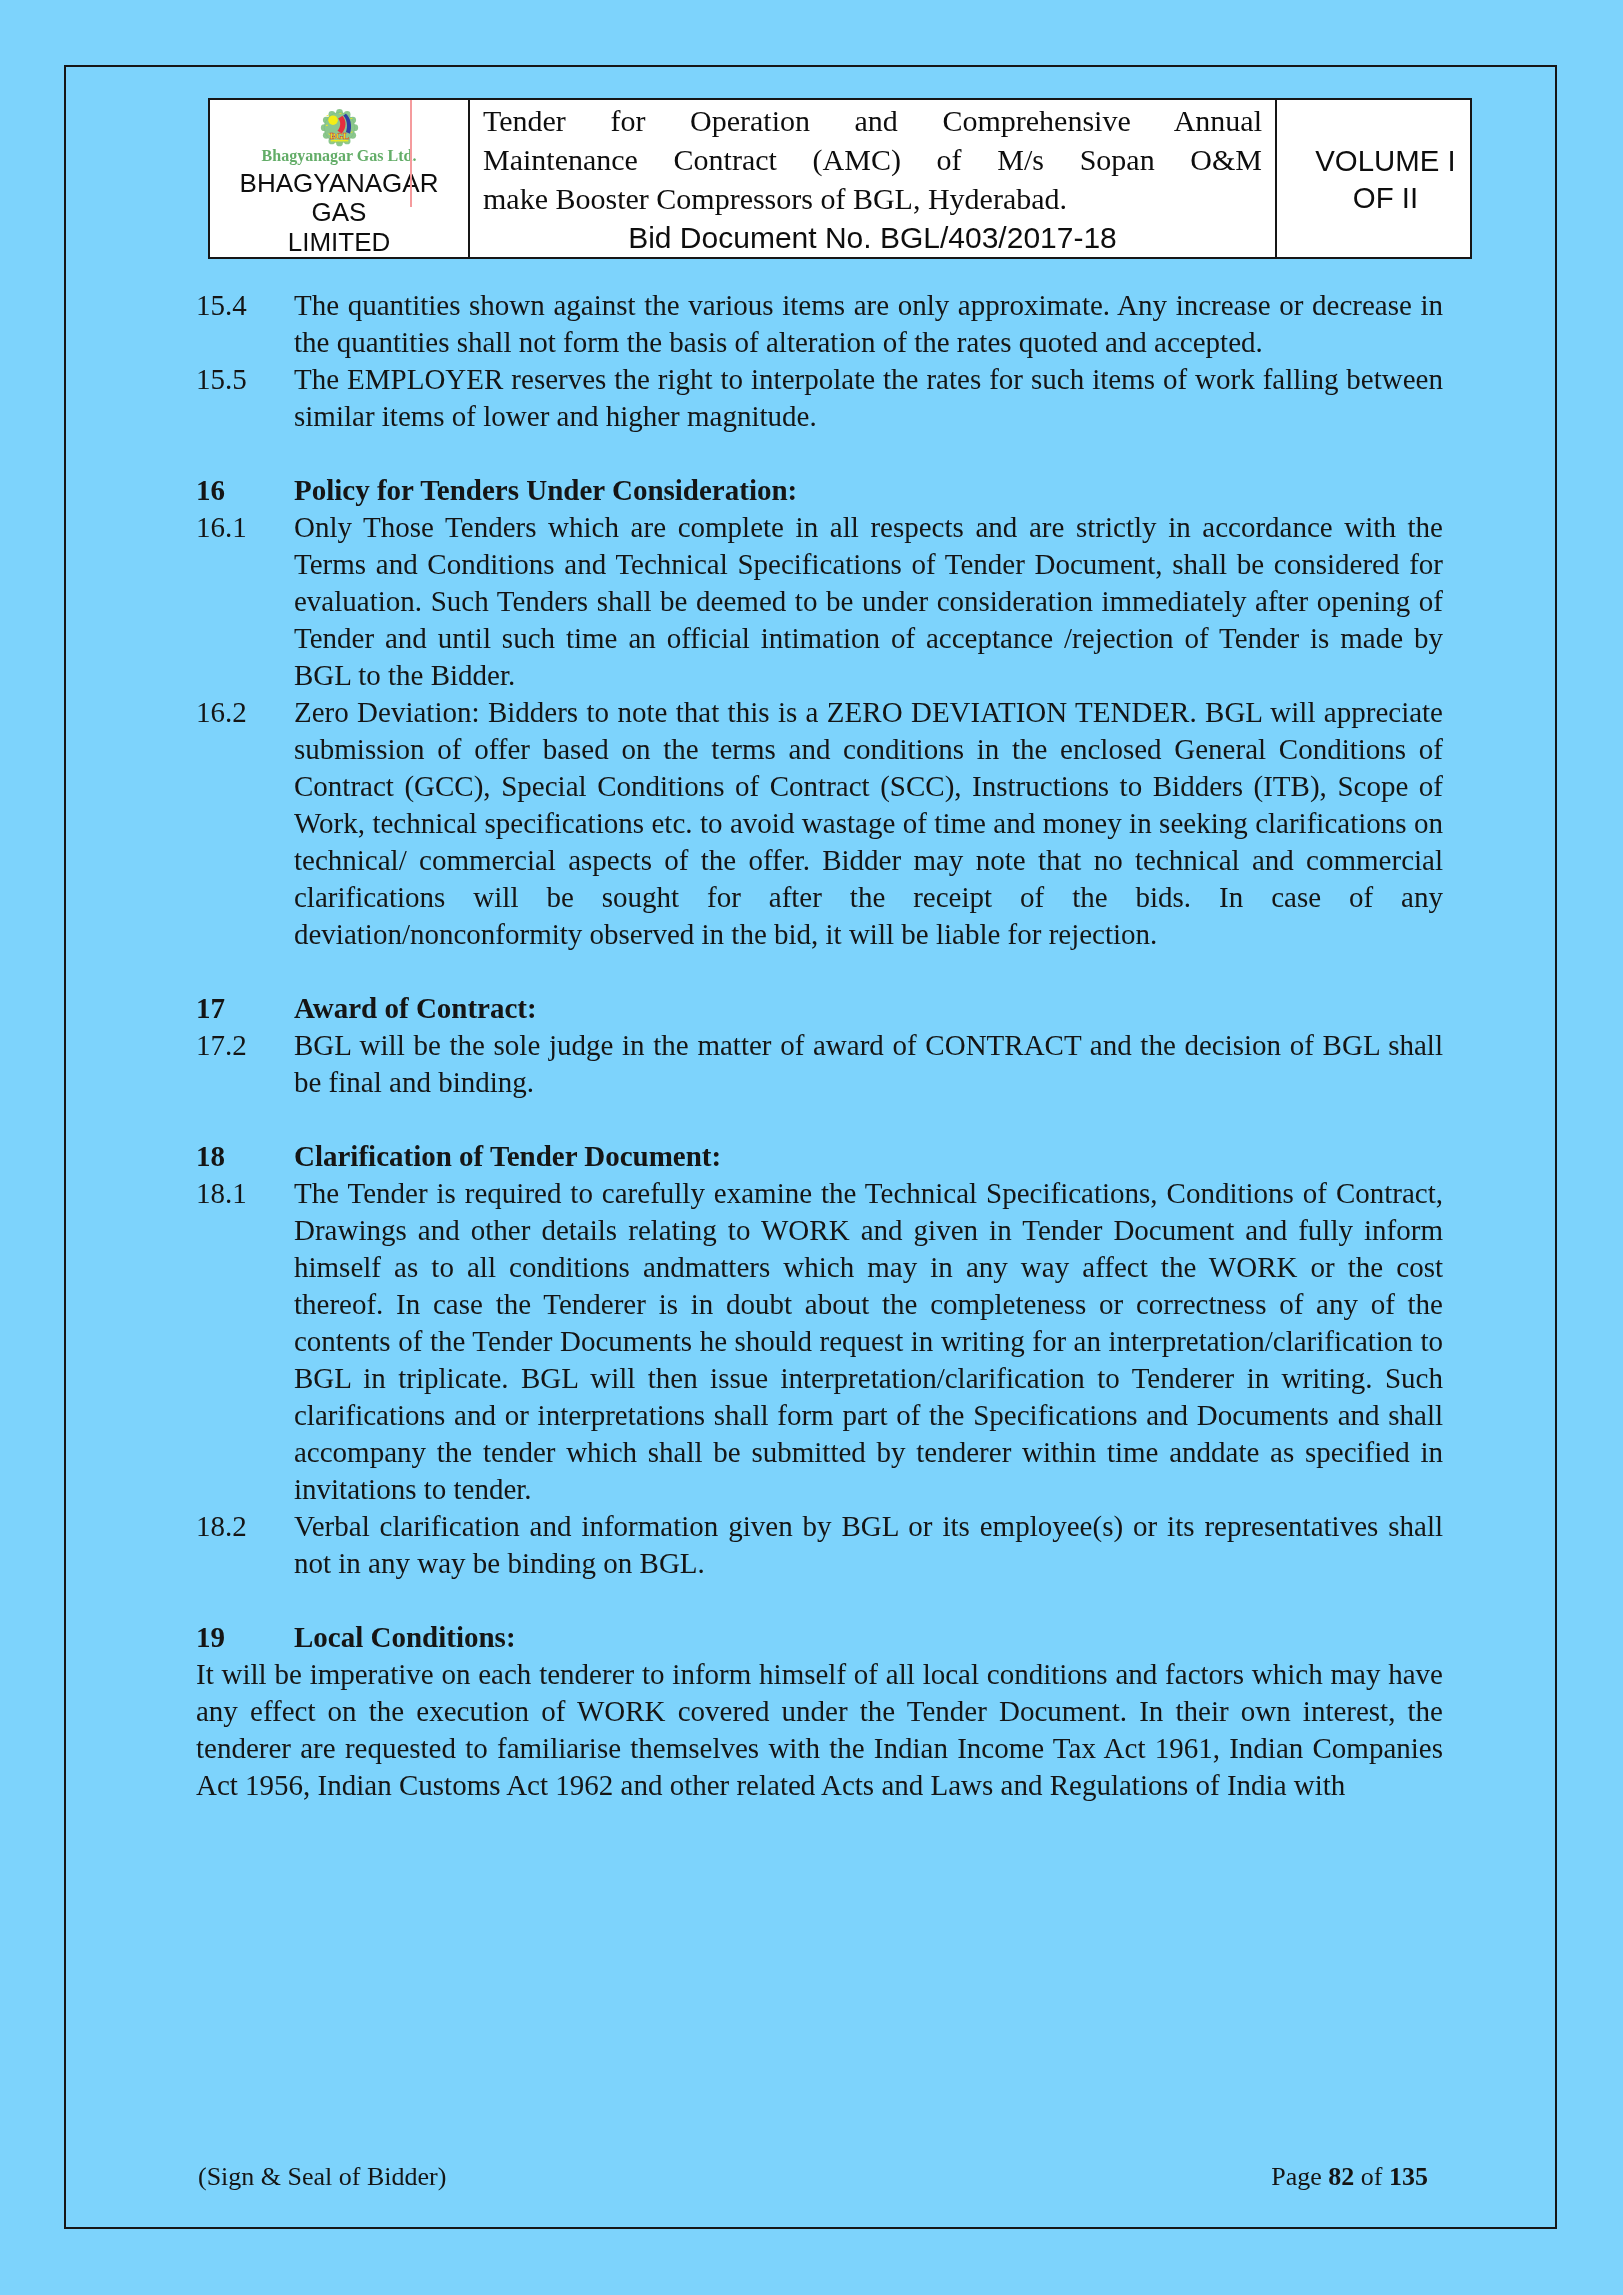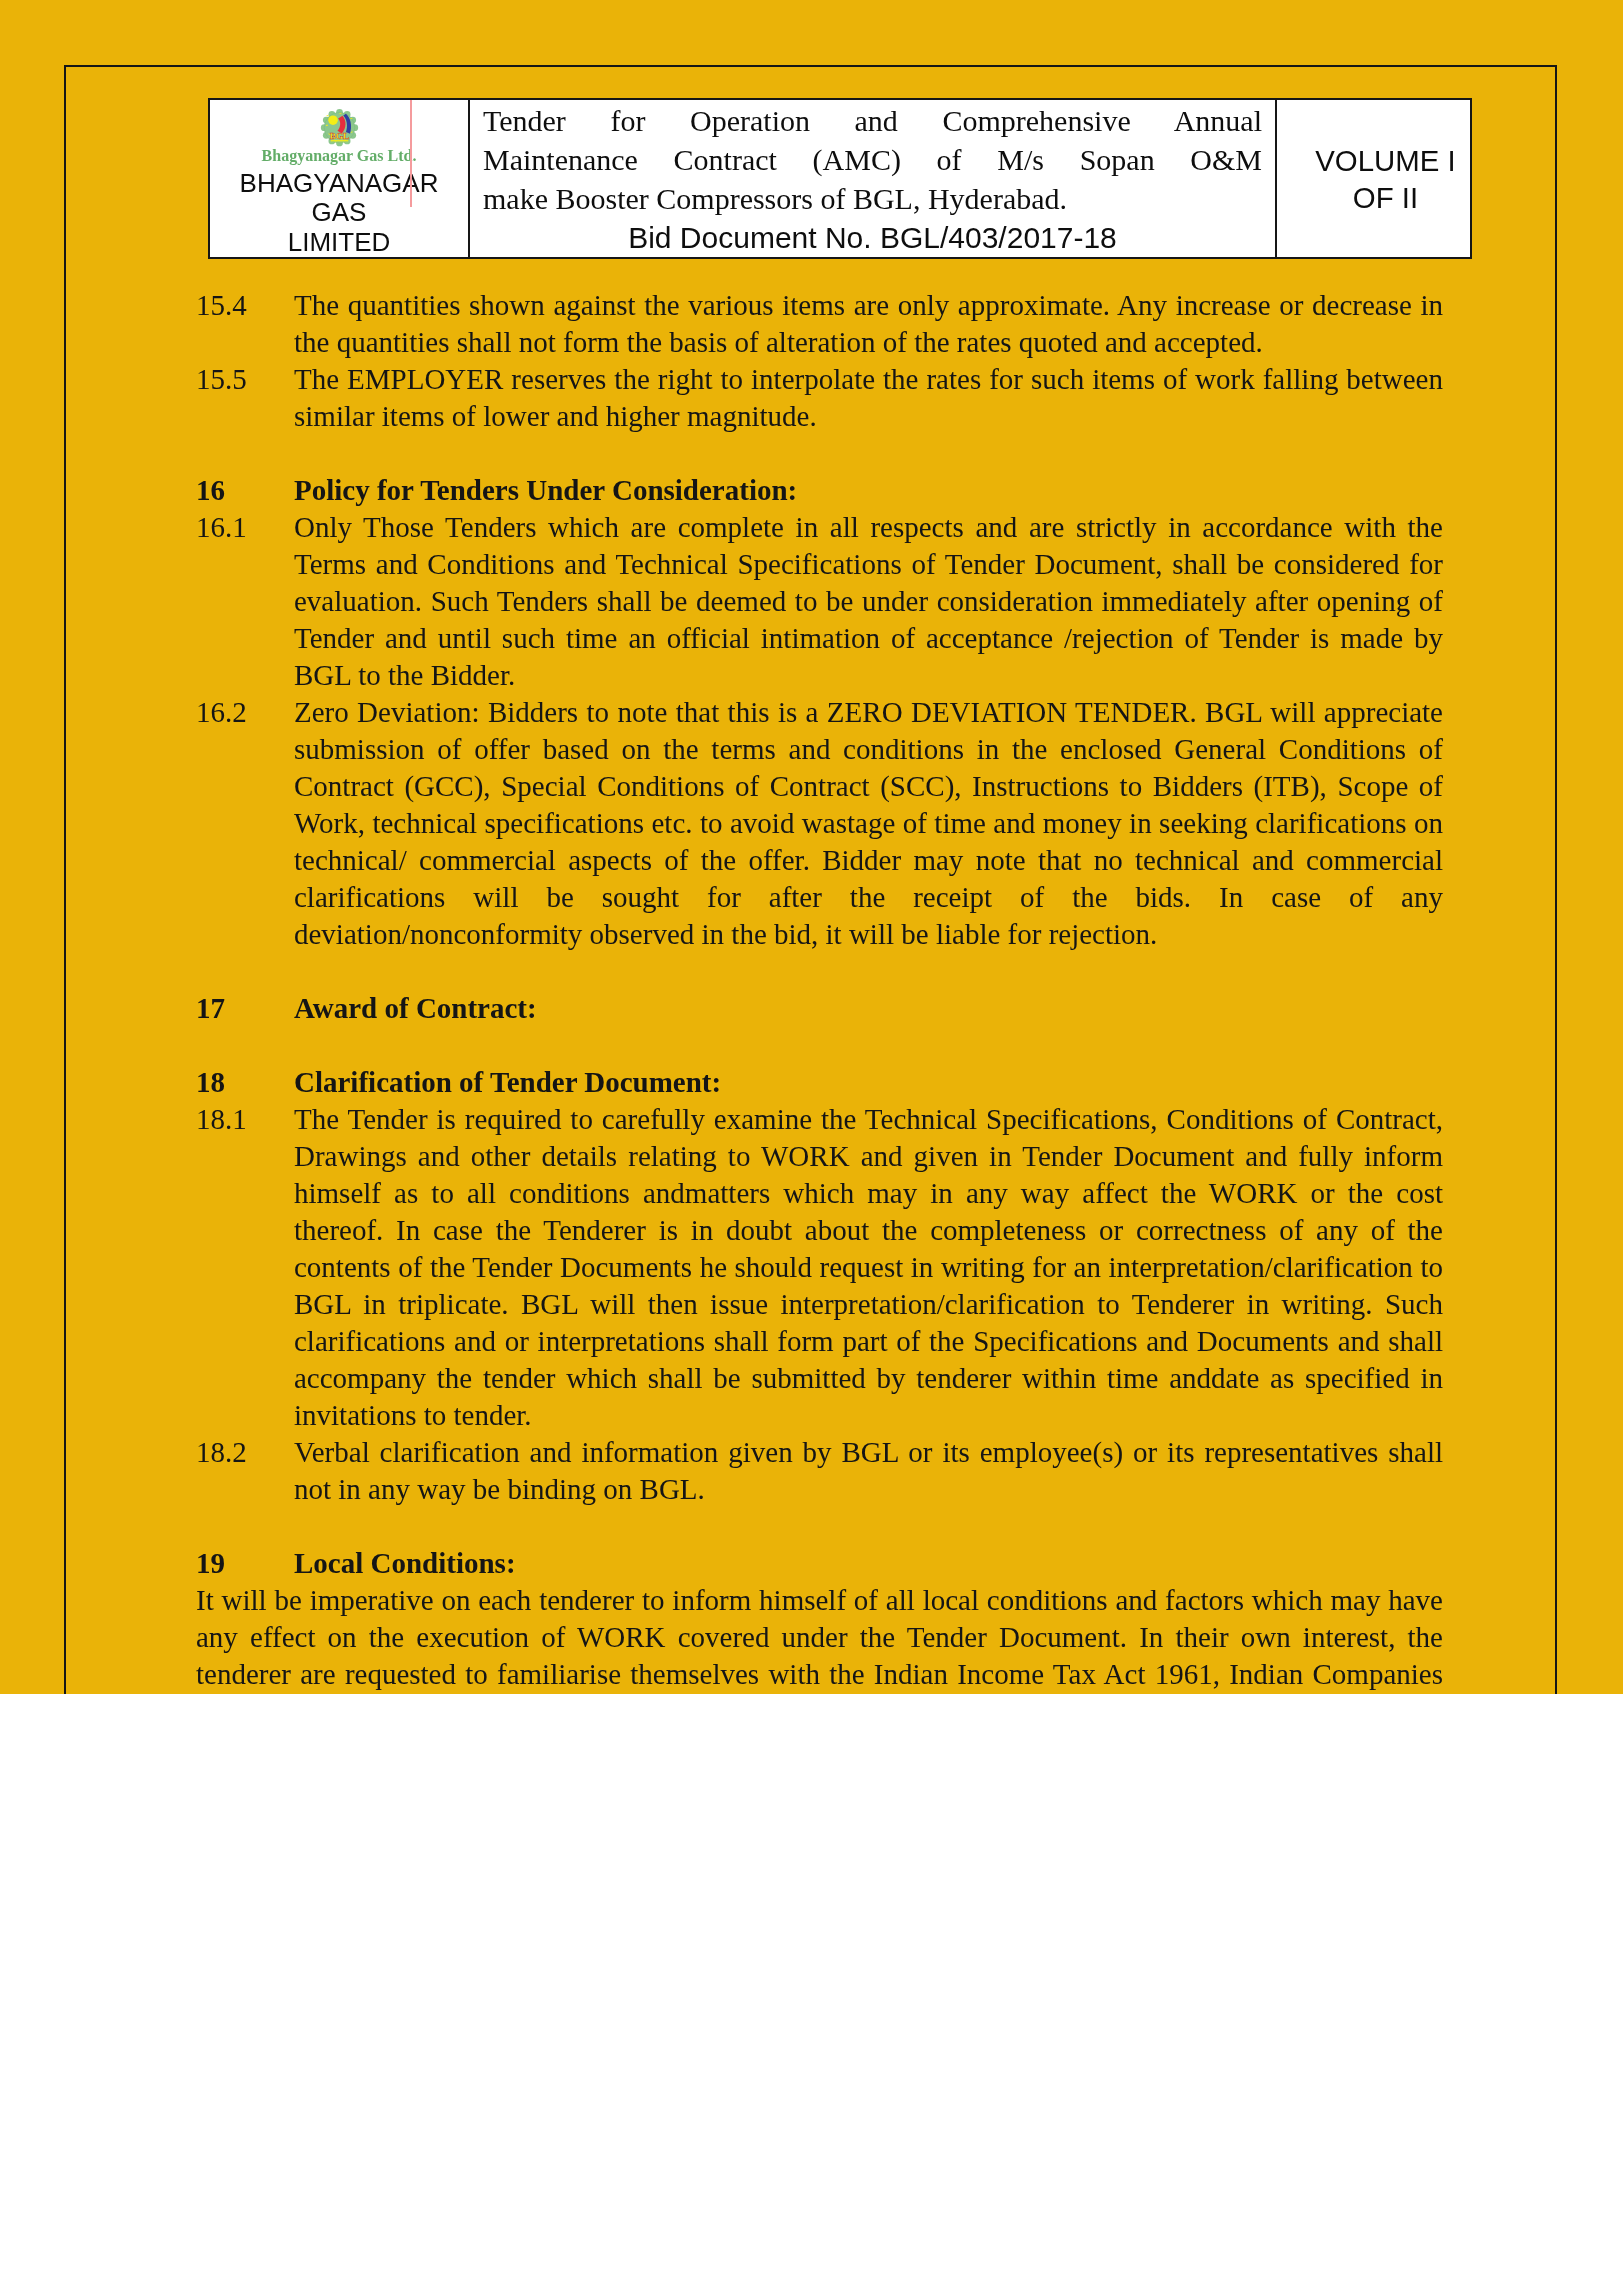--- a/index.html
+++ b/index.html
@@ -1,16 +1,16 @@
 <!DOCTYPE html>
 <html style="font-size:10.5px"><head>
 <meta charset="utf-8">
 <style>
   html,body{margin:0;padding:0;background:#ffffff;}
-  .page{position:relative;width:1623px;height:1694px;background:#eab308;
+  .page{position:relative;width:1623px;height:2295px;background:#7dd3fc;
         font-family:"Liberation Serif",serif;color:#151515;overflow:hidden;}
   .page-border{position:absolute;left:64px;top:65px;width:1493px;height:2164px;
         border:2.6px solid #161616;box-sizing:border-box;}
   
   .hdr{position:absolute;left:208px;top:98px;width:1264px;height:161px;
         display:flex;border:2px solid #161616;box-sizing:border-box;background:#fff;}
   .hcell{box-sizing:border-box;}
   .c1{width:260px;border-right:2px solid #161616;position:relative;
       display:flex;flex-direction:column;align-items:center;padding-top:8.5px;}
   .pink-line{position:absolute;right:56px;top:0;width:2px;height:107px;background:#f59b9d;}
@@ -130,20 +130,24 @@
       <span class="num">16.2</span>
       <div class="txt">Zero Deviation: Bidders to note that this is a ZERO DEVIATION TENDER. BGL will appreciate submission of offer based on the terms and conditions in the enclosed General Conditions of Contract (GCC), Special Conditions of Contract (SCC), Instructions to Bidders (ITB), Scope of Work, technical specifications etc. to avoid wastage of time and money in seeking clarifications on technical/ commercial aspects of the offer. Bidder may note that no technical and commercial clarifications will be sought for after the receipt of the bids. In case of any deviation/nonconformity observed in the bid, it will be liable for rejection.</div>
     </div>
 
     <div class="item heading">
       <span class="num">17</span>
       <div class="txt">Award of Contract:</div>
     </div>
 
 
+    <div class="item para">
+      <span class="num">17.2</span>
+      <div class="txt"> BGL will be the sole judge in the matter of award of CONTRACT and the decision of BGL shall be final and binding.</div>
+    </div>
 
     <div class="item heading">
       <span class="num">18</span>
       <div class="txt">Clarification of Tender Document:</div>
     </div>
 
     <div class="item para">
       <span class="num">18.1</span>
       <div class="txt">The Tender is required to carefully examine the Technical Specifications, Conditions of Contract, Drawings and other details relating to WORK and given in Tender Document and fully inform himself as to all conditions andmatters which may in any way affect the WORK or the cost thereof. In case the Tenderer is in doubt about the completeness or correctness of any of the contents of the Tender Documents he should request in writing for an interpretation/clarification to BGL in triplicate. BGL will then issue interpretation/clarification to Tenderer in writing. Such clarifications and or interpretations shall form part of the Specifications and Documents and shall accompany the tender which shall be submitted by tenderer within time anddate as specified in invitations to tender.</div>
     </div>

